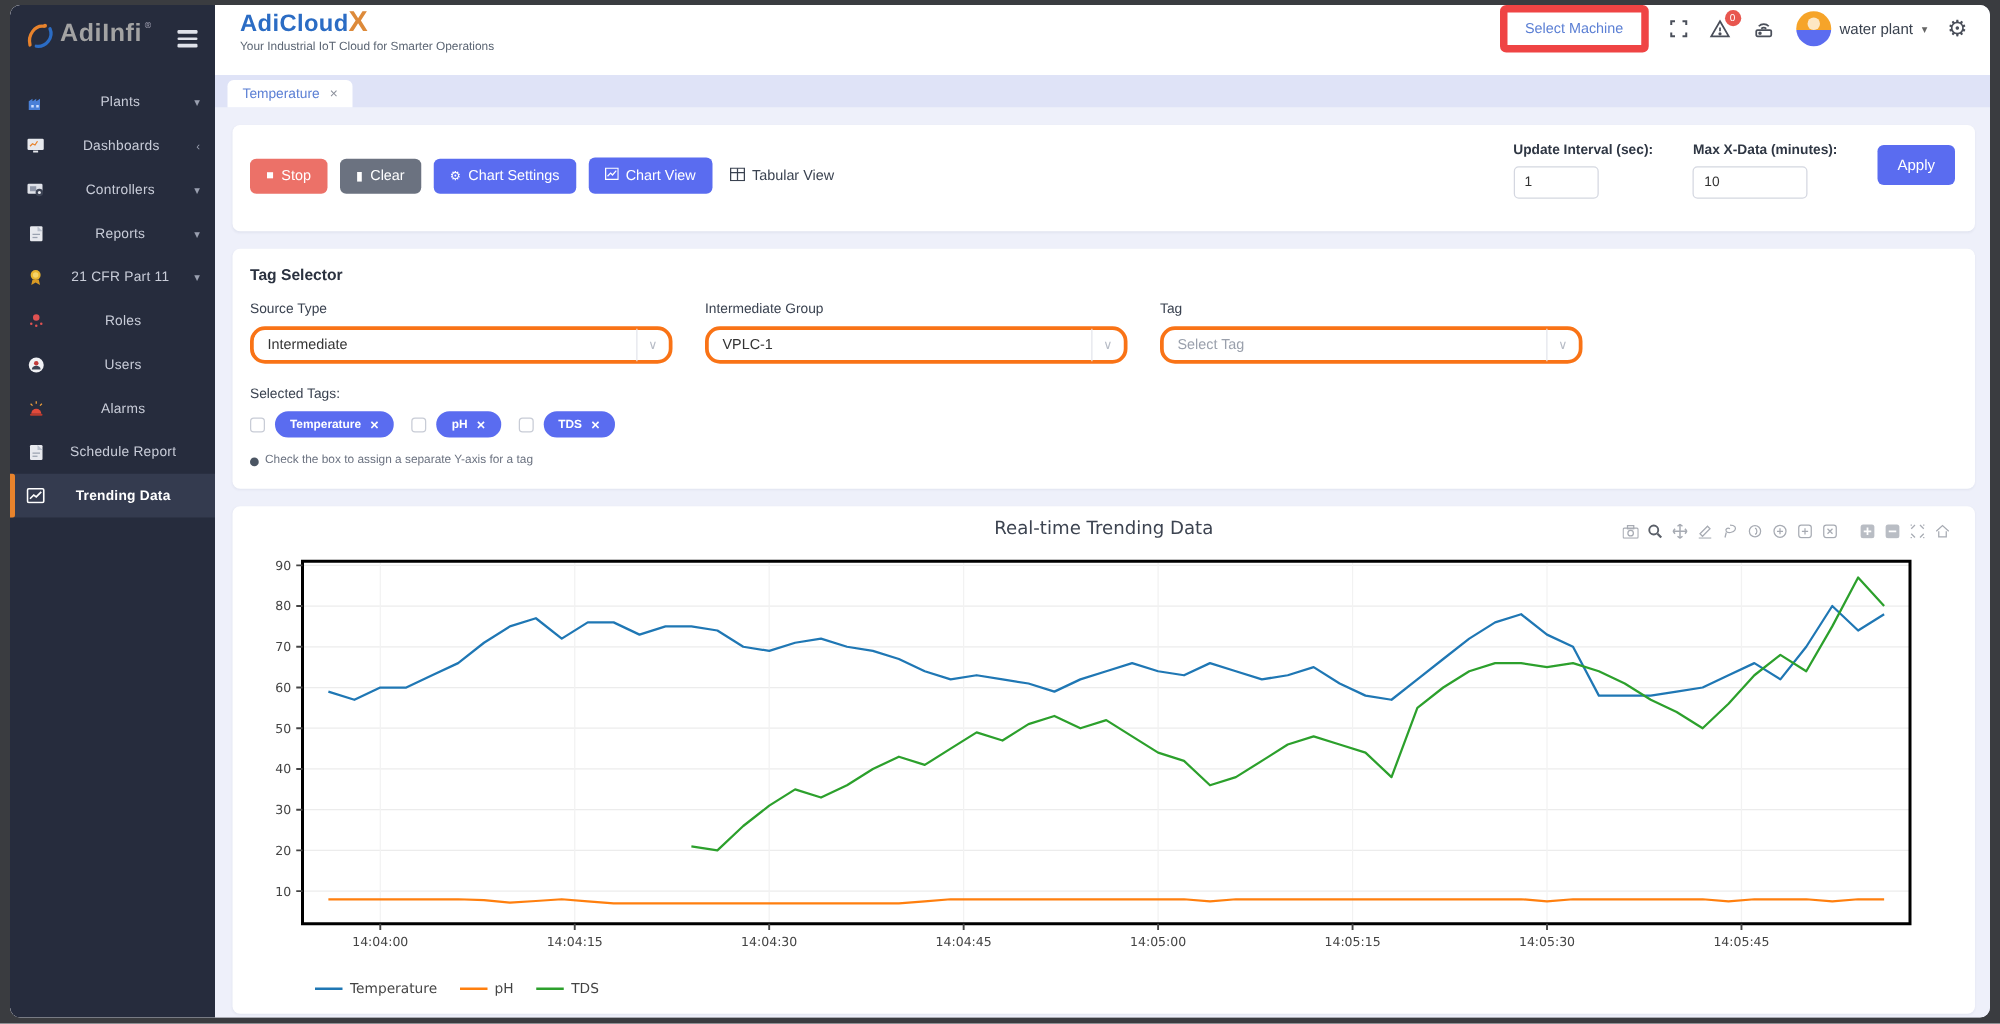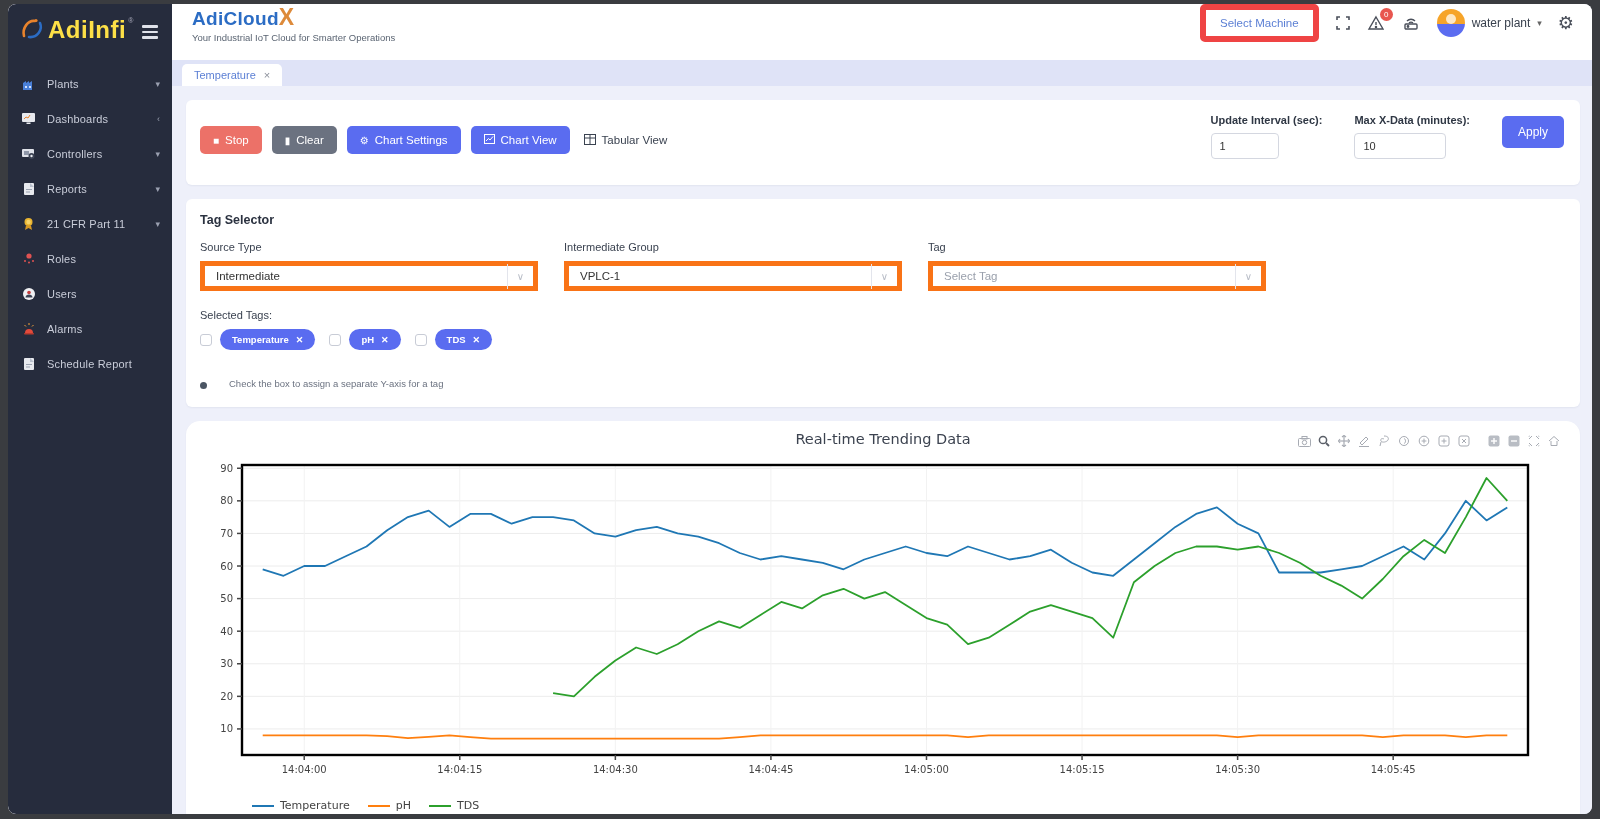--- a/index.html
+++ b/index.html
@@ -4,28 +4,28 @@
 <style>
   * { margin:0; padding:0; box-sizing:border-box; }
   html,body { width:1600px; height:819px; font-family:"Liberation Sans", sans-serif; }
   .frame { width:1600px; height:819px; background:#3a3c40; padding:4px 8px 5px 8px; }
   .app { display:flex; width:100%; height:100%; border-radius:8px; overflow:hidden; background:#eef0fa; }
 
   
   .sidebar { width:164px; background:#262c3d; color:#c9cdd9; flex-shrink:0; border-radius:8px 0 0 8px; display:flex; flex-direction:column; }
   .logo-row { display:flex; align-items:center; justify-content:space-between; padding:12px 14px 14px 12px; }
   .logo { display:flex; align-items:flex-start; gap:2px; }
-  .logo-text { font-size:24px; font-weight:bold; color:#fde047; letter-spacing:0.5px; }
+  .logo-text { font-size:20px; font-weight:bold; color:#a3a3a3; letter-spacing:0.5px; }
   .logo-reg { font-size:7px; color:#aab; margin-top:1px; }
   .hamburger { display:flex; flex-direction:column; gap:3px; cursor:pointer; padding-top:4px;}
   .hamburger span { display:block; width:16px; height:2.5px; background:#dfe2ea; border-radius:1px; }
   .nav { margin-top:8px; }
   .nav-item { display:flex; align-items:center; gap:10px; padding:10px 12px; font-size:11px; cursor:pointer; position:relative; }
   .nav-item .nv-icon { width:17px; height:15px; display:inline-flex; align-items:center; justify-content:center; flex-shrink:0; }
-  .nav-item .nv-label { flex:1; letter-spacing:0.2px; }
+  .nav-item .nv-label { flex:1; letter-spacing:0.2px;text-align:center; }
   .nav-item .nv-chev { font-size:9px; color:#9aa0b0; }
   .nav-item.active { background:#343b4f; }
   .nav-item.active::before { content:""; position:absolute; left:0; top:0; bottom:0; width:4px; background:#e8832c; border-radius:0 2px 2px 0; }
   .nav-item.active .nv-label { color:#ffffff; font-weight:bold; }
 
   
   .main { flex:1; display:flex; flex-direction:column; min-width:0; }
   .header { background:#ffffff; height:56px; display:flex; align-items:flex-start; justify-content:space-between; padding:0 18px 0 20px; flex-shrink:0; }
   .brand-title { font-size:19px; font-weight:bold; color:#2b6cc4; letter-spacing:0.3px; }
   .brand-title .brand-x { color:#dd8a3a; font-size:23px; }
@@ -61,35 +61,35 @@
   .field input { width:68px; height:26px; border:1px solid #d4d7e0; border-radius:4px; padding:0 8px; font-size:11px; color:#333; font-family:inherit; }
   .field.wide input { width:92px; }
   .btn-apply { background:#5a6cf0; border:none; color:#fff; font-size:12px; padding:9px 16px; border-radius:5px; cursor:pointer; margin-top:2px; font-family:inherit; }
 
   
   .card.tags { padding:14px 16px 18px 14px; margin-bottom:14px; }
   .card-title { font-size:12.5px; font-weight:bold; color:#2b3240; }
   .selects-row { display:flex; gap:26px; margin-top:14px; }
   .sel-col { width:338px; }
   .sel-col label { display:block; font-size:11px; color:#3a4250; margin-bottom:8px; }
-  .select { height:30px; border:5px solid #f97316; border-radius:0; display:flex; align-items:center; justify-content:space-between; font-size:11.5px; color:#333; cursor:pointer; background:#fff; }
+  .select { height:30px; border:3px solid #f97316; border-radius:12px; display:flex; align-items:center; justify-content:space-between; font-size:11.5px; color:#333; cursor:pointer; background:#fff; }
   .select .sel-val { padding:0 11px; }
   .select .sel-val.placeholder { color:#9aa0ac; }
   .select .sel-caret { border-left:1px solid #e3e5ec; color:#b7bcc6; font-size:10px; padding:7px 9px; }
   .seltags-label { font-size:11px; color:#3a4250; margin:18px 0 8px 0; }
   .chips-row { display:flex; align-items:center; gap:14px; }
   .chip-group { display:flex; align-items:center; gap:8px; }
   .chk { width:12px; height:12px; border:1px solid #c8ccd6; border-radius:3px; background:#fff; cursor:pointer; flex-shrink:0; }
   .chip { background:#5a6cf0; color:#fff; font-size:9.5px; font-weight:bold; border-radius:11px; padding:5px 12px; display:inline-flex; align-items:center; gap:7px; cursor:pointer; }
   .chip .chip-x { font-size:9px; cursor:pointer; }
-  .note { font-size:9.5px; color:#6b7280; margin-top:28px; display:flex; align-items:flex-end; gap:22px; }
+  .note { font-size:9.5px; color:#6b7280; margin-top:12px; display:flex; align-items:flex-end; gap:5px; }
   .note .dot { width:7px; height:7px; border-radius:50%; background:#4b5563; display:inline-block; }
 
   
-  .card.chart { padding:10px 14px 12px 14px; position:relative;border-radius:14px; }
+  .card.chart { padding:10px 14px 12px 14px; position:relative; }
   .chart-top { position:relative; height:26px; }
   .chart-title { position:absolute; left:0; right:0; text-align:center; font-size:14.5px; color:#3c4350; font-family:"DejaVu Sans", sans-serif; }
   .modebar { position:absolute; right:4px; top:2px; display:flex; gap:4px; align-items:center; }
   .modebar .mb { width:16px; height:16px; display:inline-flex; align-items:center; justify-content:center; cursor:pointer; }
   .modebar svg { display:block; }
   .mb-sep { width:6px; }
   .legend { display:flex; gap:18px; padding:14px 0 2px 52px; align-items:center; }
   .legend-item { display:flex; align-items:center; gap:6px; font-size:11px; color:#444; cursor:pointer; font-family:"DejaVu Sans", sans-serif;}
   .legend-swatch { width:22px; height:0; border-top:2px solid #000; }
   #plot-wrap { padding:2px 2px 0 2px; }
@@ -217,20 +217,30 @@
       <div class="nav-item">
         <span class="nv-icon">
               <svg width="12" height="14" viewBox="0 0 12 14">
                 <rect x="1" y="1" width="10" height="12" rx="1" fill="#e7e9ee"></rect>
                 <path d="M7 1 l4 4 h-4 z" fill="#b9c0cc"></path>
                 <rect x="3" y="7" width="6" height="1" fill="#9aa2b0"></rect>
                 <rect x="3" y="9.5" width="4" height="1" fill="#9aa2b0"></rect>
               </svg>
             </span>
         <span class="nv-label">Schedule Report</span>
+        <span class="nv-chev"></span>
+      </div>
+      <div class="nav-item active">
+        <span class="nv-icon">
+              <svg width="15" height="13" viewBox="0 0 15 13">
+                <rect x="1" y="1" width="13" height="11" rx="1" fill="none" stroke="#ffffff" stroke-width="1.3"></rect>
+                <polyline points="3,9 6,6 8,7.5 12,3.5" stroke="#ffffff" stroke-width="1.3" fill="none"></polyline>
+              </svg>
+            </span>
+        <span class="nv-label">Trending Data</span>
         <span class="nv-chev"></span>
       </div>
     </nav>
   </aside>
 
   <div class="main">
 
     <header class="header">
       <div>
         <div class="brand-title"><span>AdiCloud</span><span class="brand-x">X</span></div>

